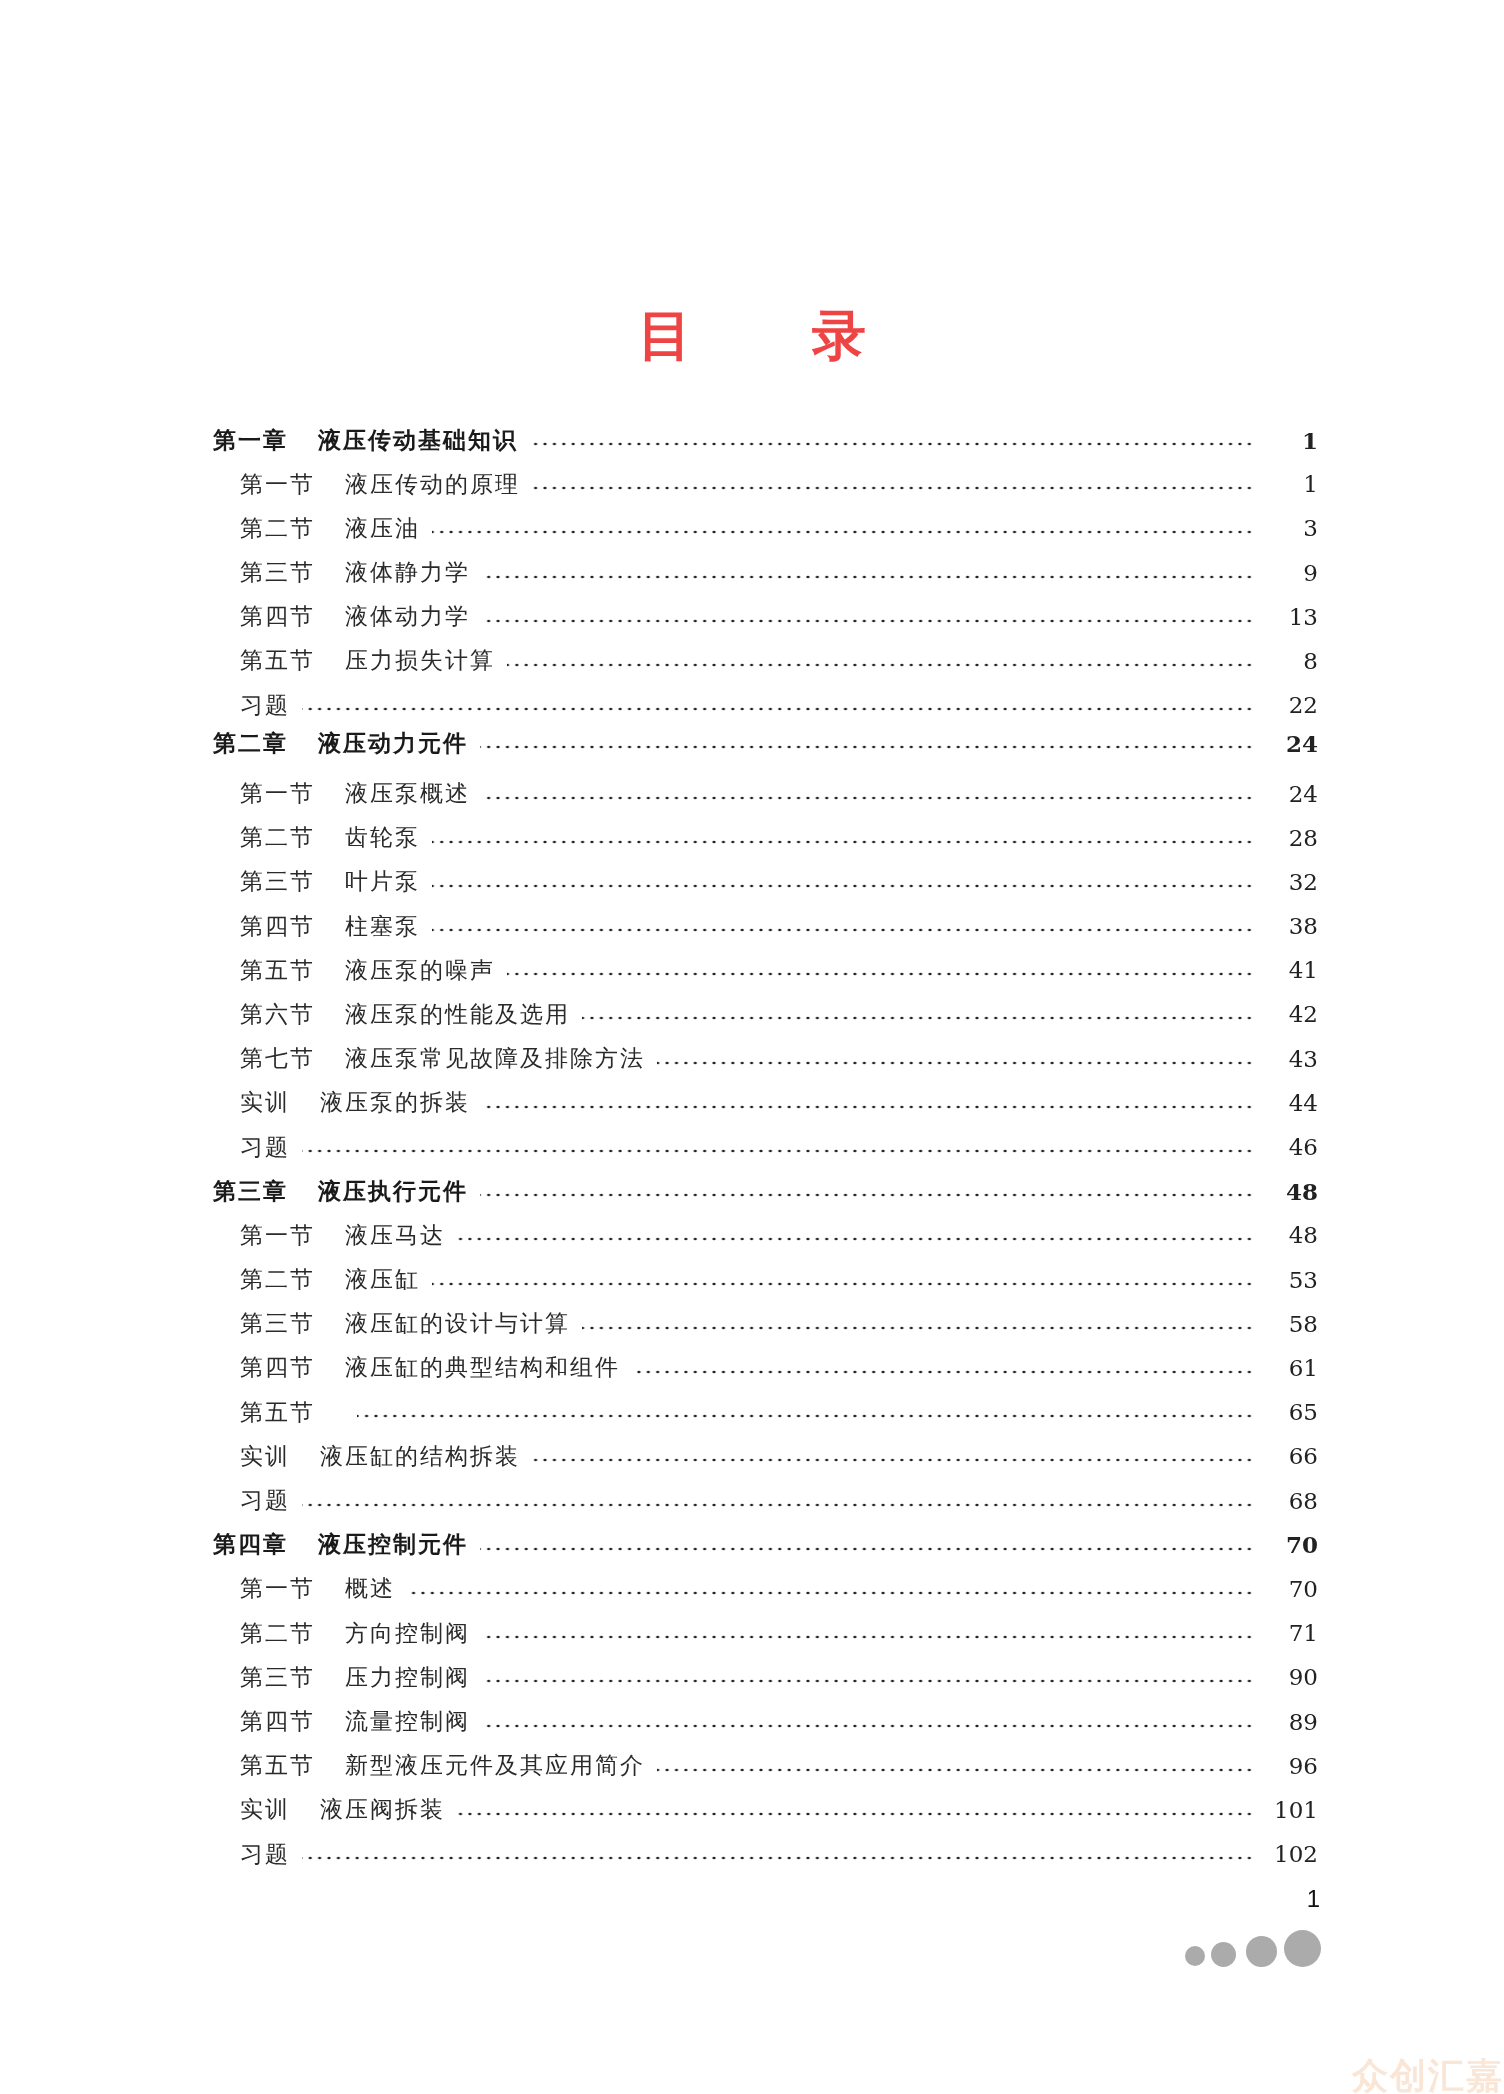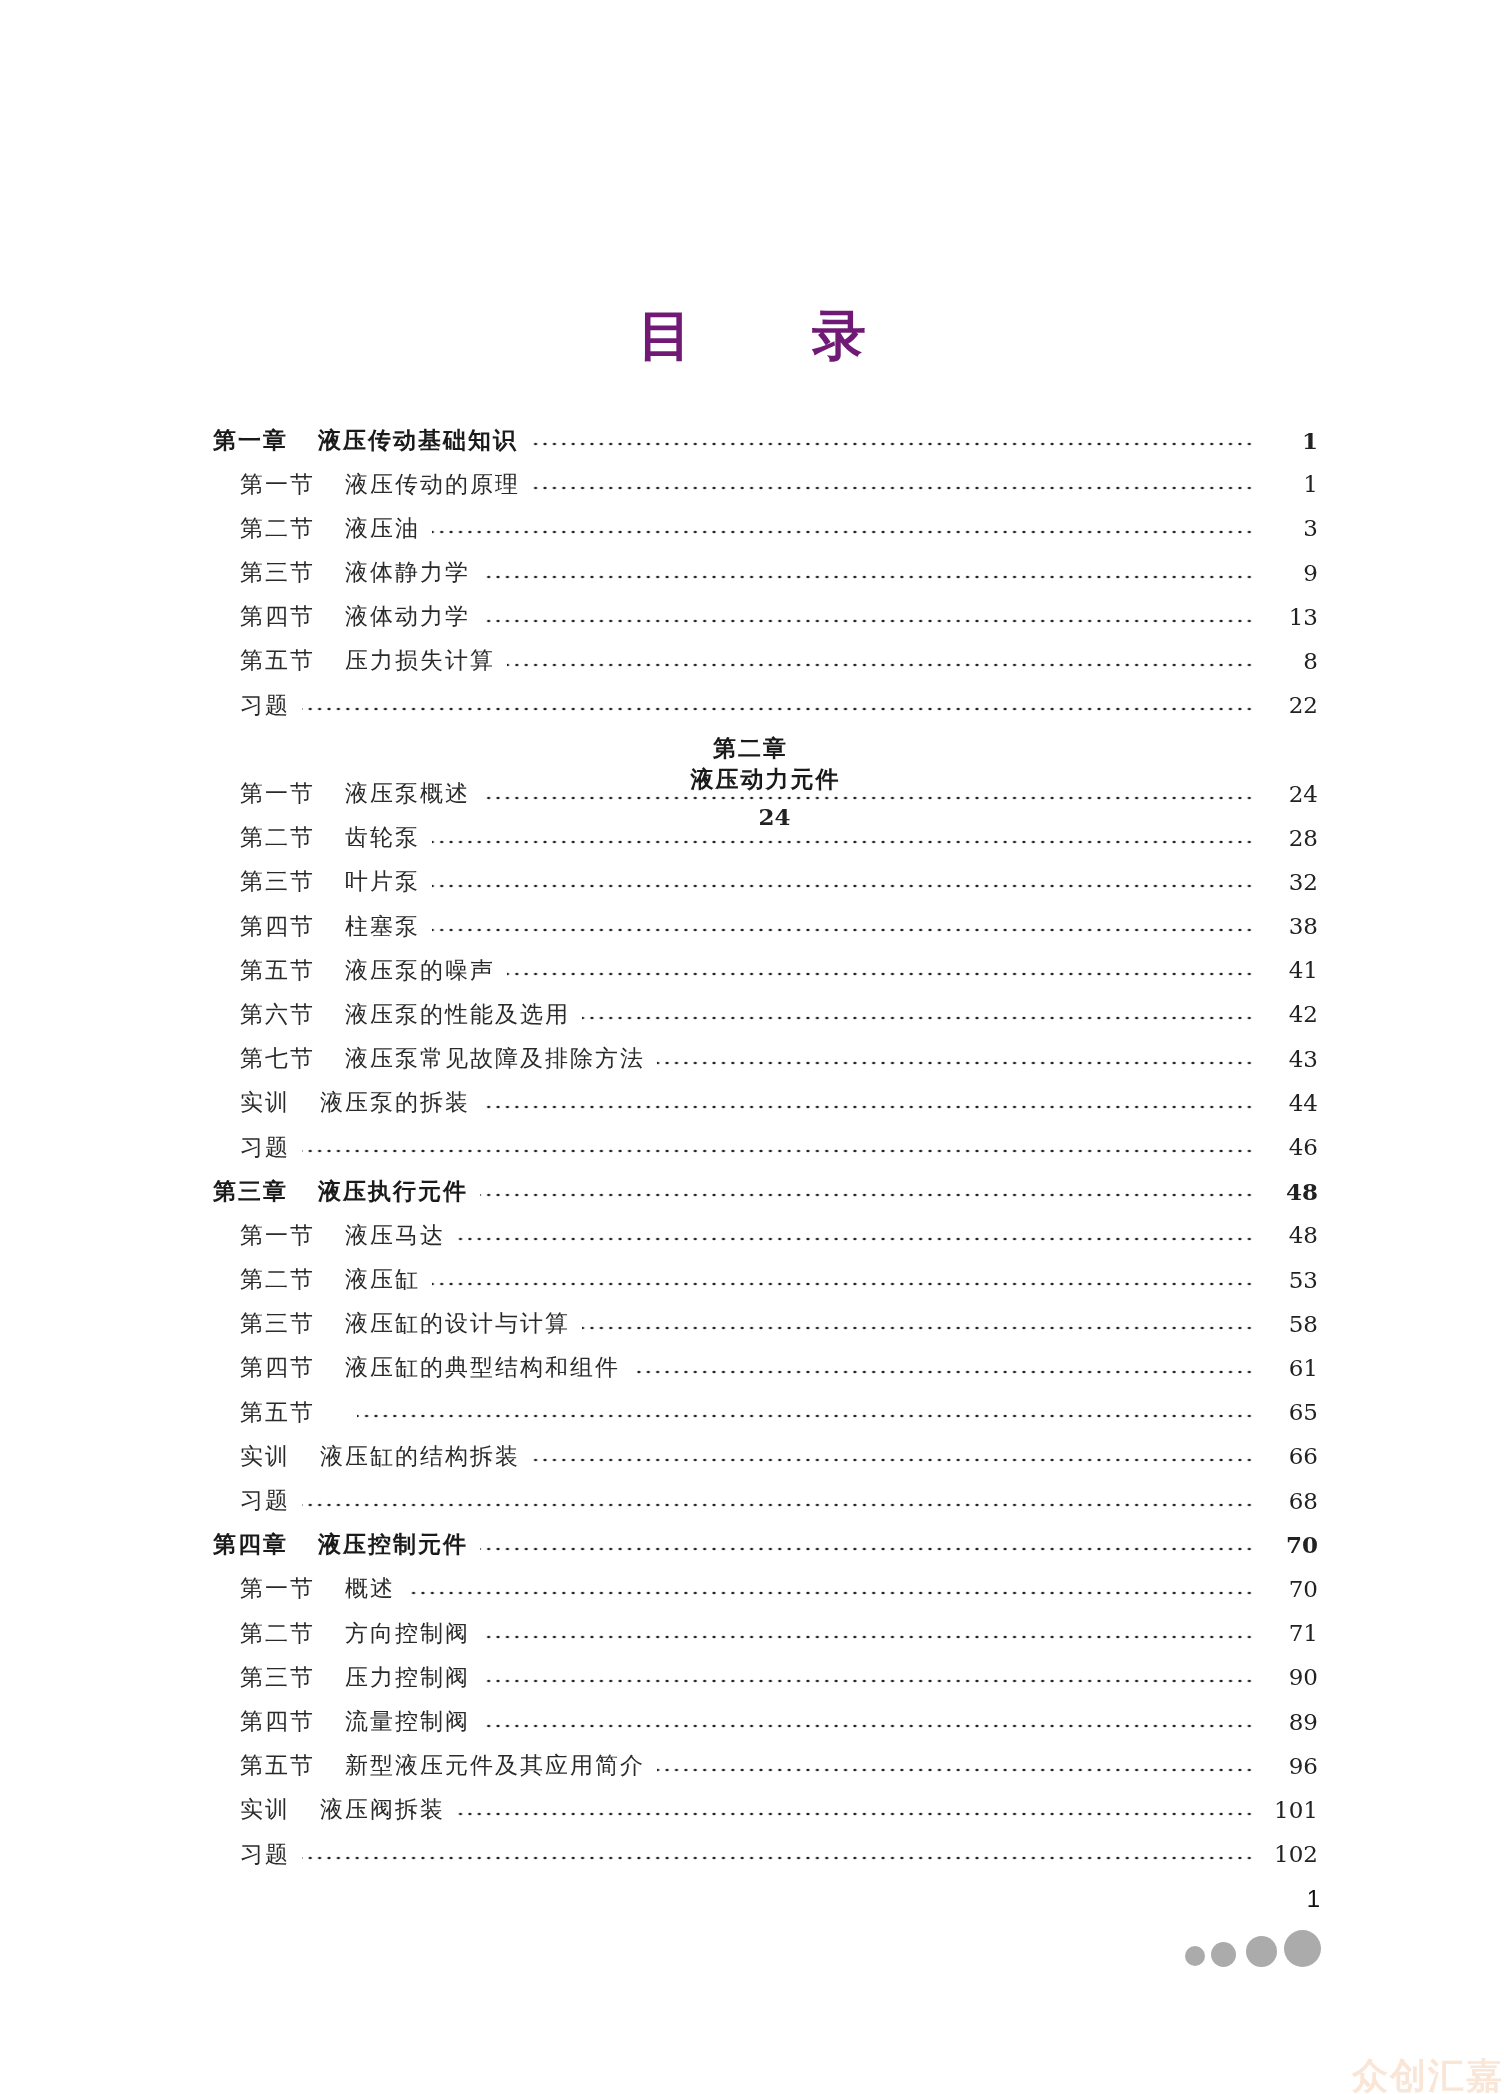--- a/index.html
+++ b/index.html
@@ -1,21 +1,21 @@
 <!DOCTYPE html>
 <html><head>
 <meta charset="utf-8">
 <style>
   html, body { margin: 0; padding: 0; background: #ffffff; }
   body { width: 1504px; height: 2094px; position: relative; overflow: hidden; }
   .page { position: absolute; left: 0; top: 0; width: 1504px; height: 2094px; background: #fff; }
   .title {
     position: absolute; top: 300px; left: 0; width: 1504px; text-align: center;
     font-family: "DejaVu Serif", "Liberation Serif", serif; font-weight: bold;
-    font-size: 54px; color: #701a75; letter-spacing: 0;
+    font-size: 54px; color: #ef4444; letter-spacing: 0;
   }
   .title span { display: inline-block; }
   .title .gap { width: 120px; }
   .toc { position: absolute; left: 0; top: 420px; width: 1504px; }
   .row {
     position: absolute; height: 40px; display: flex; align-items: center;
     right: 186px; color: #222;
   }
   .row.chapter { left: 183px; font-family: "DejaVu Sans", "Liberation Sans", sans-serif; font-weight: bold; font-size: 23px; color: #1a1a1a; margin-left: 30px; }
   .row.section { left: 240px; font-family: "DejaVu Serif", "Liberation Serif", serif; font-size: 23px; color: #2a2a2a; }
@@ -84,21 +84,21 @@
         <span class="lbl num-label">第五节</span>
         <span class="lbl">压力损失计算</span>
         <span class="leader"></span>
         <span class="pg">8</span>
       </div>
       <div class="row section" style="top: 265.14px;">
         <span class="lbl">习题</span>
         <span class="leader"></span>
         <span class="pg">22</span>
       </div>
-      <div class="row chapter" style="top: 313px; flex-direction: column;">
+      <div class="row chapter" style="top: 303px;">
         <span class="lbl num-label">第二章</span>
         <span class="lbl">液压动力元件</span>
         <span class="leader"></span>
         <span class="pg">24</span>
       </div>
       <div class="row section" style="top: 353.52px;">
         <span class="lbl num-label">第一节</span>
         <span class="lbl">液压泵概述</span>
         <span class="leader"></span>
         <span class="pg">24</span>

